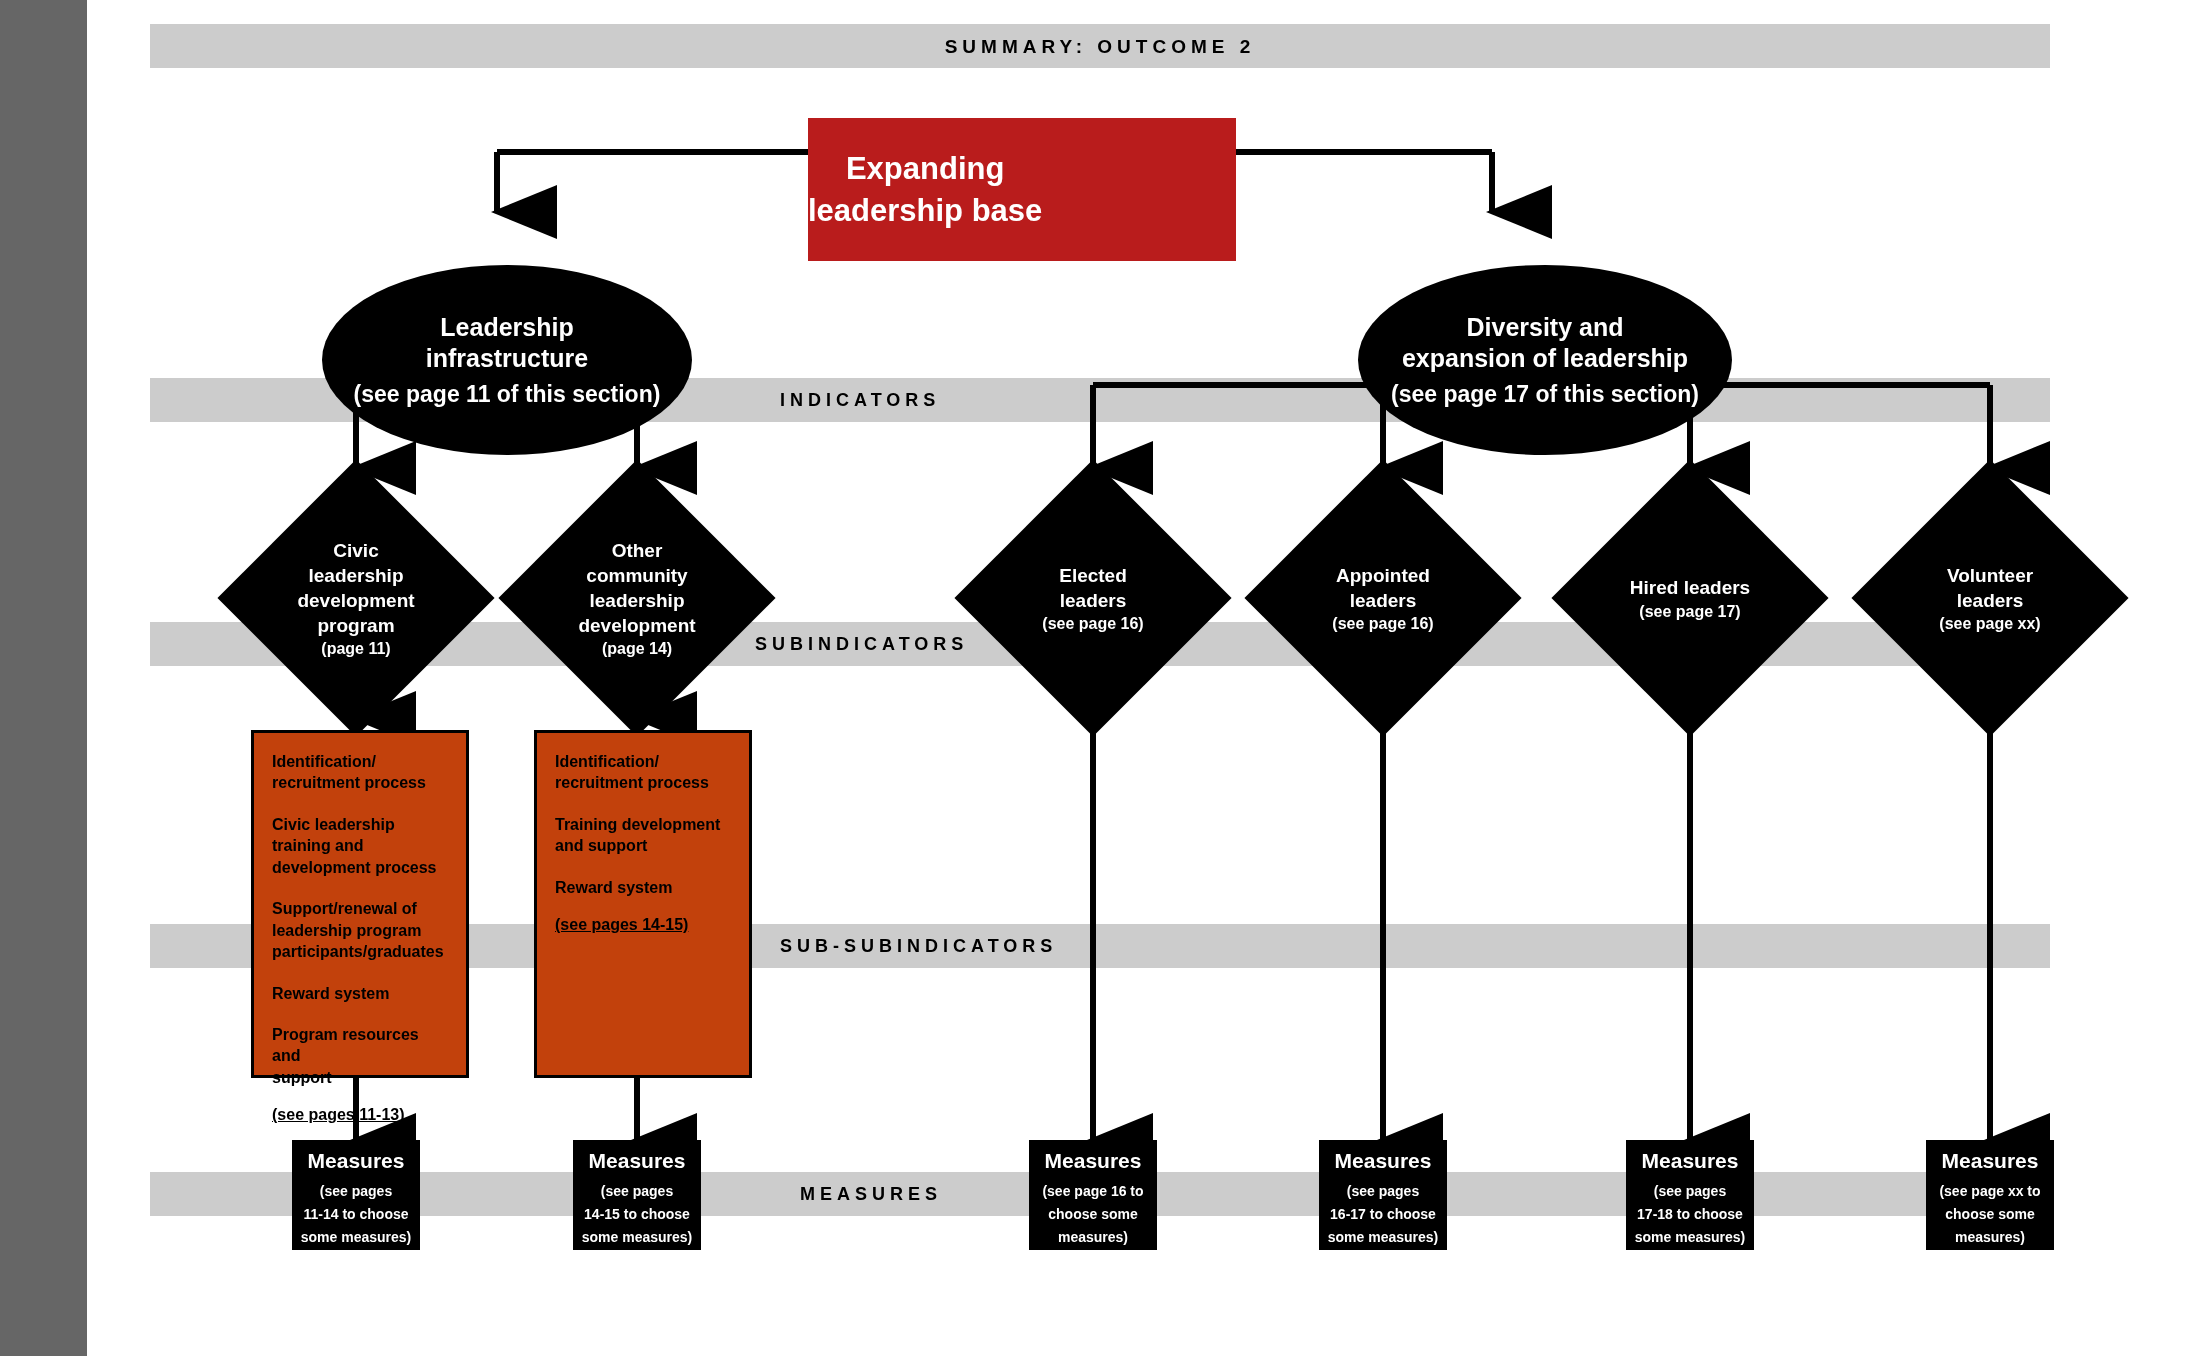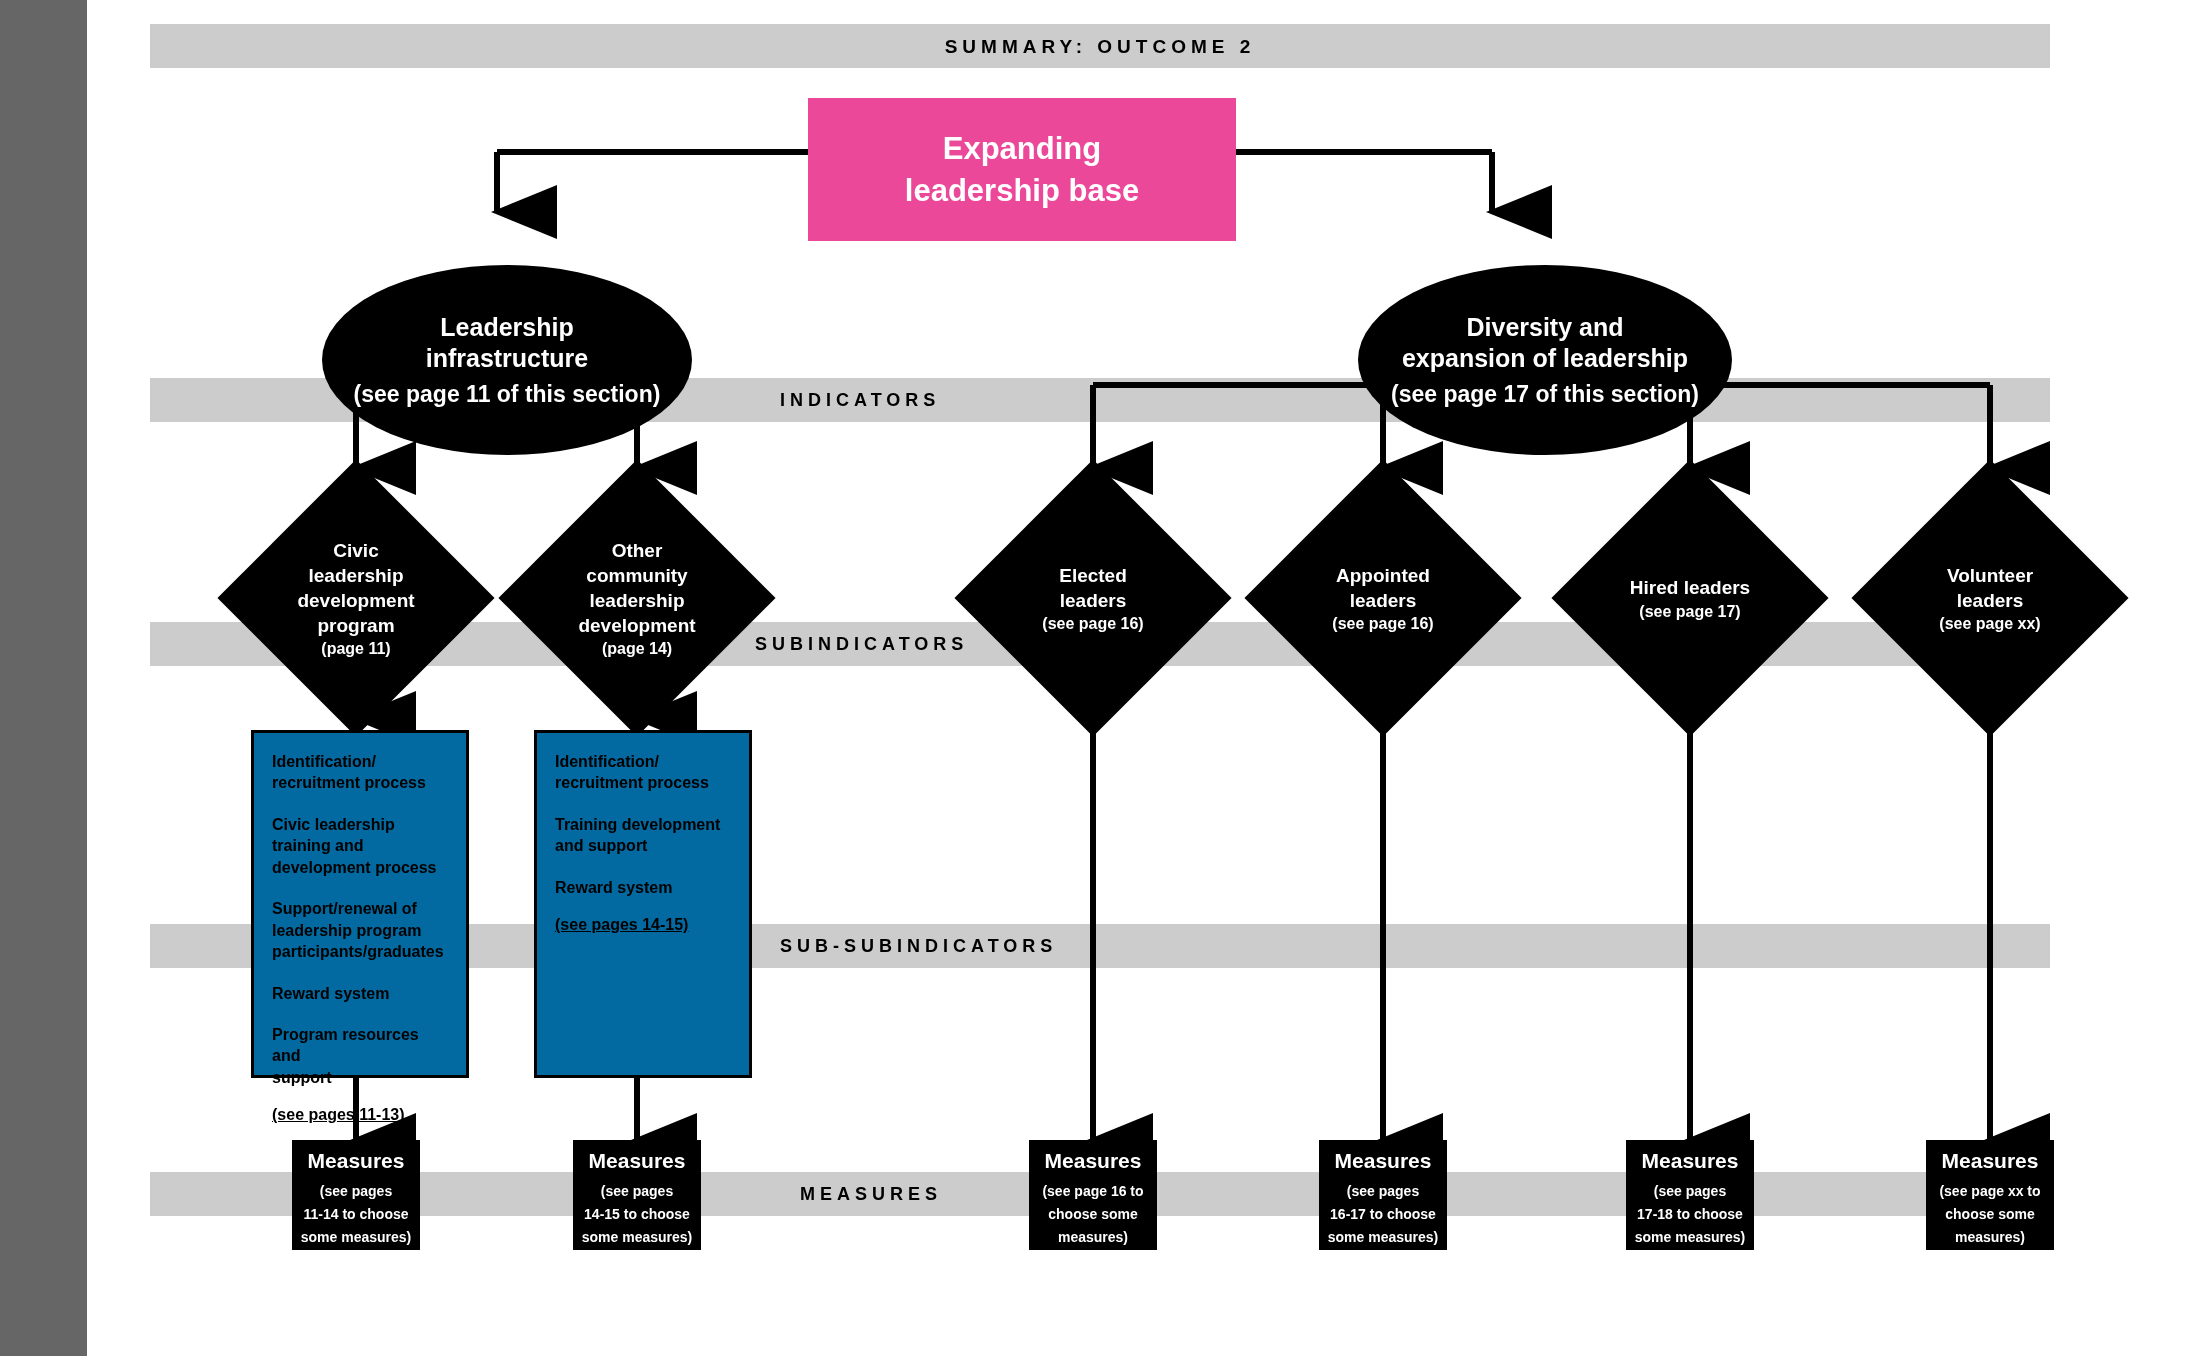--- a/index.html
+++ b/index.html
@@ -49,29 +49,29 @@
     z-index: 3;
     pointer-events: none;
   }
   
   .node {
     position: absolute;
     z-index: 5;
     box-sizing: border-box;
   }
   .root-box {
-    background: #ec4899;
+    background: #b91c1c;
     color: #ffffff;
     display: flex;
     align-items: center;
-    justify-content: center;
     text-align: center;
     font-weight: bold;
     font-size: 31px;
     line-height: 1.35;
+    margin-top: 20px;
   }
   .ellipse {
     background: #000000;
     color: #ffffff;
     border-radius: 50%;
     display: flex;
     flex-direction: column;
     align-items: center;
     justify-content: center;
     text-align: center;
@@ -119,21 +119,21 @@
     font-size: 19px;
     line-height: 1.32;
     white-space: pre-line;
   }
   .diamond .dsub {
     font-weight: bold;
     font-size: 16px;
     margin-top: 2px;
   }
   .listbox {
-    background: #0369a1;
+    background: #c2410c;
     border: 3px solid #000000;
     padding: 18px 16px 10px 18px;
   }
   .listbox p {
     margin: 0 0 20px 0;
     font-weight: bold;
     font-size: 16px;
     line-height: 1.34;
     color: #000000;
   }

